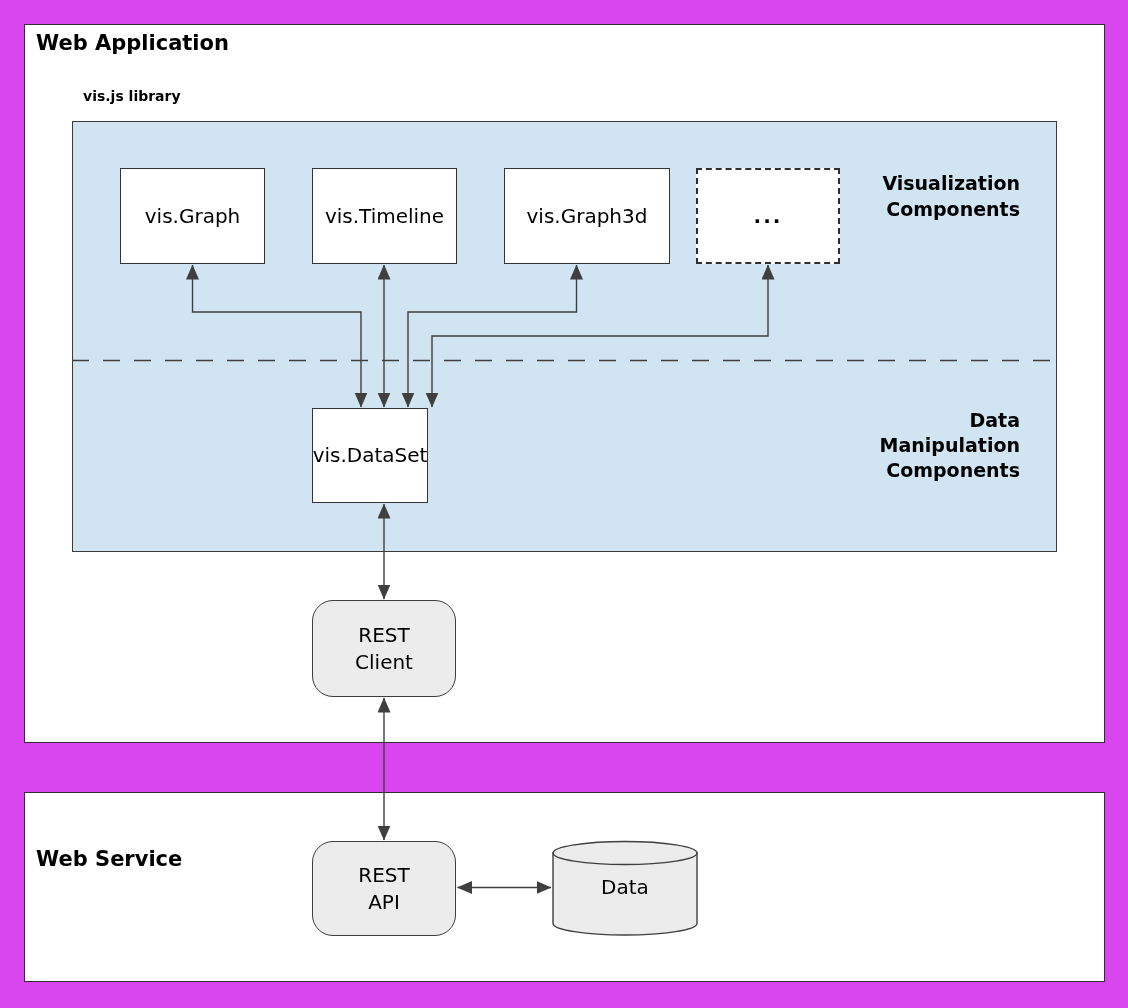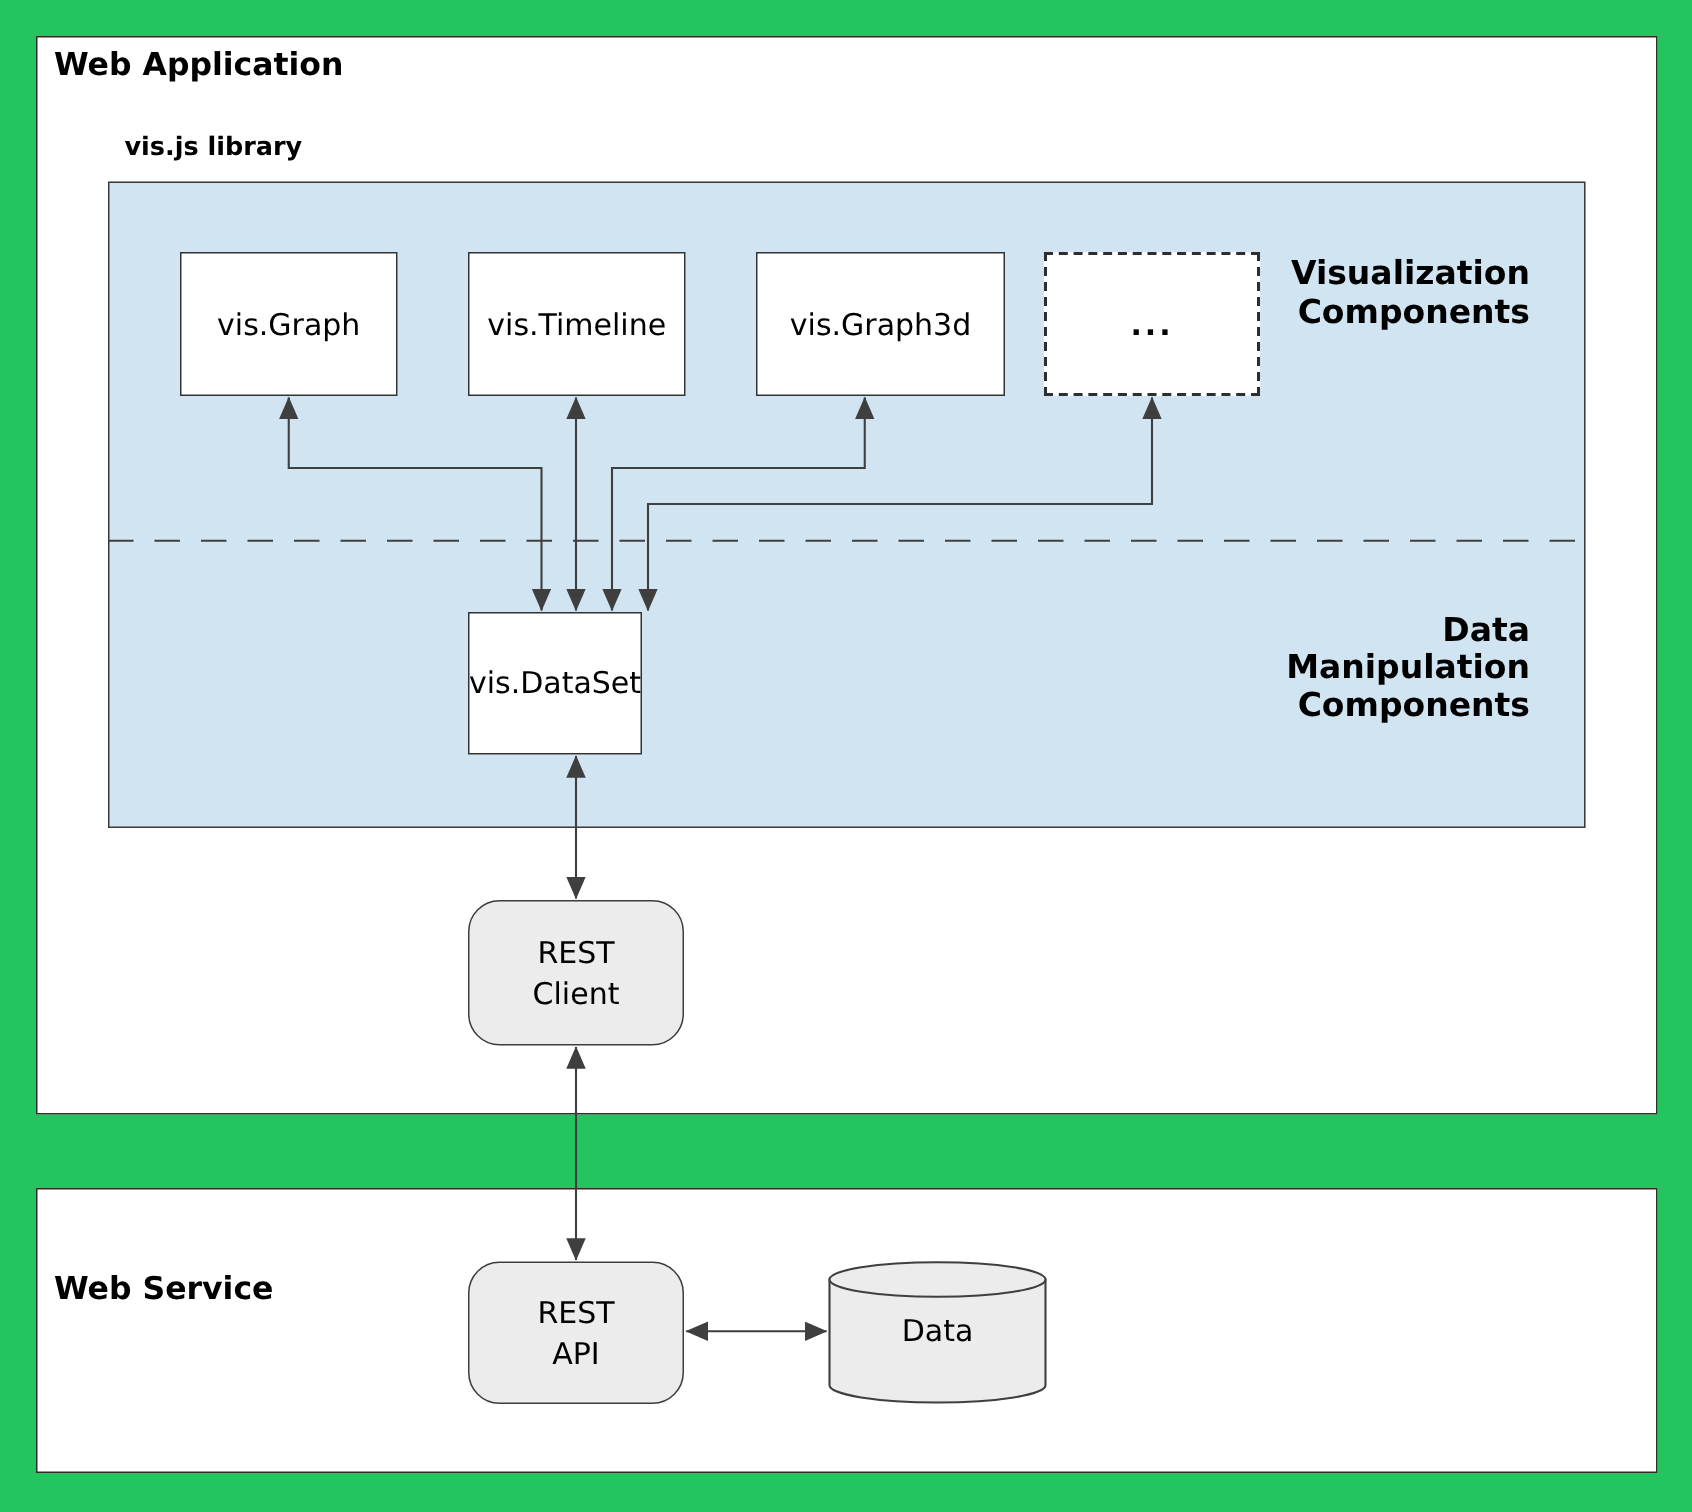--- a/index.html
+++ b/index.html
@@ -1,45 +1,45 @@
 <!DOCTYPE html>
 <html><head>
 <meta charset="utf-8">
 <style>
   html,body { margin:0; padding:0; background:#ffffff; }
   .stage {
-    position:relative; width:1128px; height:1008px; background:#22c55e;
+    position:relative; width:1128px; height:1008px; background:#d946ef;
     font-family:"DejaVu Sans", sans-serif; color:#000;
   }
   .section {
     position:absolute; background:#ffffff; border:1.5px solid #2e2e2e;
     box-sizing:border-box;
   }
   .section-title {
     position:absolute; font-size:21px; font-weight:bold; white-space:nowrap;
   }
   .sub-title {
-    position:absolute; font-size:17px; font-weight:bold; white-space:nowrap;
+    position:absolute; font-size:14px; font-weight:bold; white-space:nowrap;
   }
   .panel {
     position:absolute; left:72px; top:121px; width:985px; height:431px;
     background:#d1e4f2; border:1px solid #3a3a3a; box-sizing:border-box;
   }
   .node {
     position:absolute; box-sizing:border-box;
     background:#ffffff; border:1.5px solid #333333;
     display:flex; flex-direction:column; align-items:center; justify-content:center;
     text-align:center; font-size:20px; line-height:27px;
   }
   .node.gray { background:#ececec; border-color:#3d3d3d;border-radius:21px; }
   .node.dashed { border:2px dashed #2e2e2e; font-weight:bold; letter-spacing:2px; }
   .row-node { top:168px; height:96px; }
   .side-label {
     position:absolute; right:108px; text-align:right;
-    font-size:22px; font-weight:bold; line-height:26px;
+    font-size:19px; font-weight:bold; line-height:26px;
   }
   .overlay {
     position:absolute; left:0; top:0; pointer-events:none;
   }
   .cyl-label {
     position:absolute; left:552px; top:873px; width:146px;
     text-align:center; font-size:20px; line-height:28px;
   }
 </style>
 </head>

